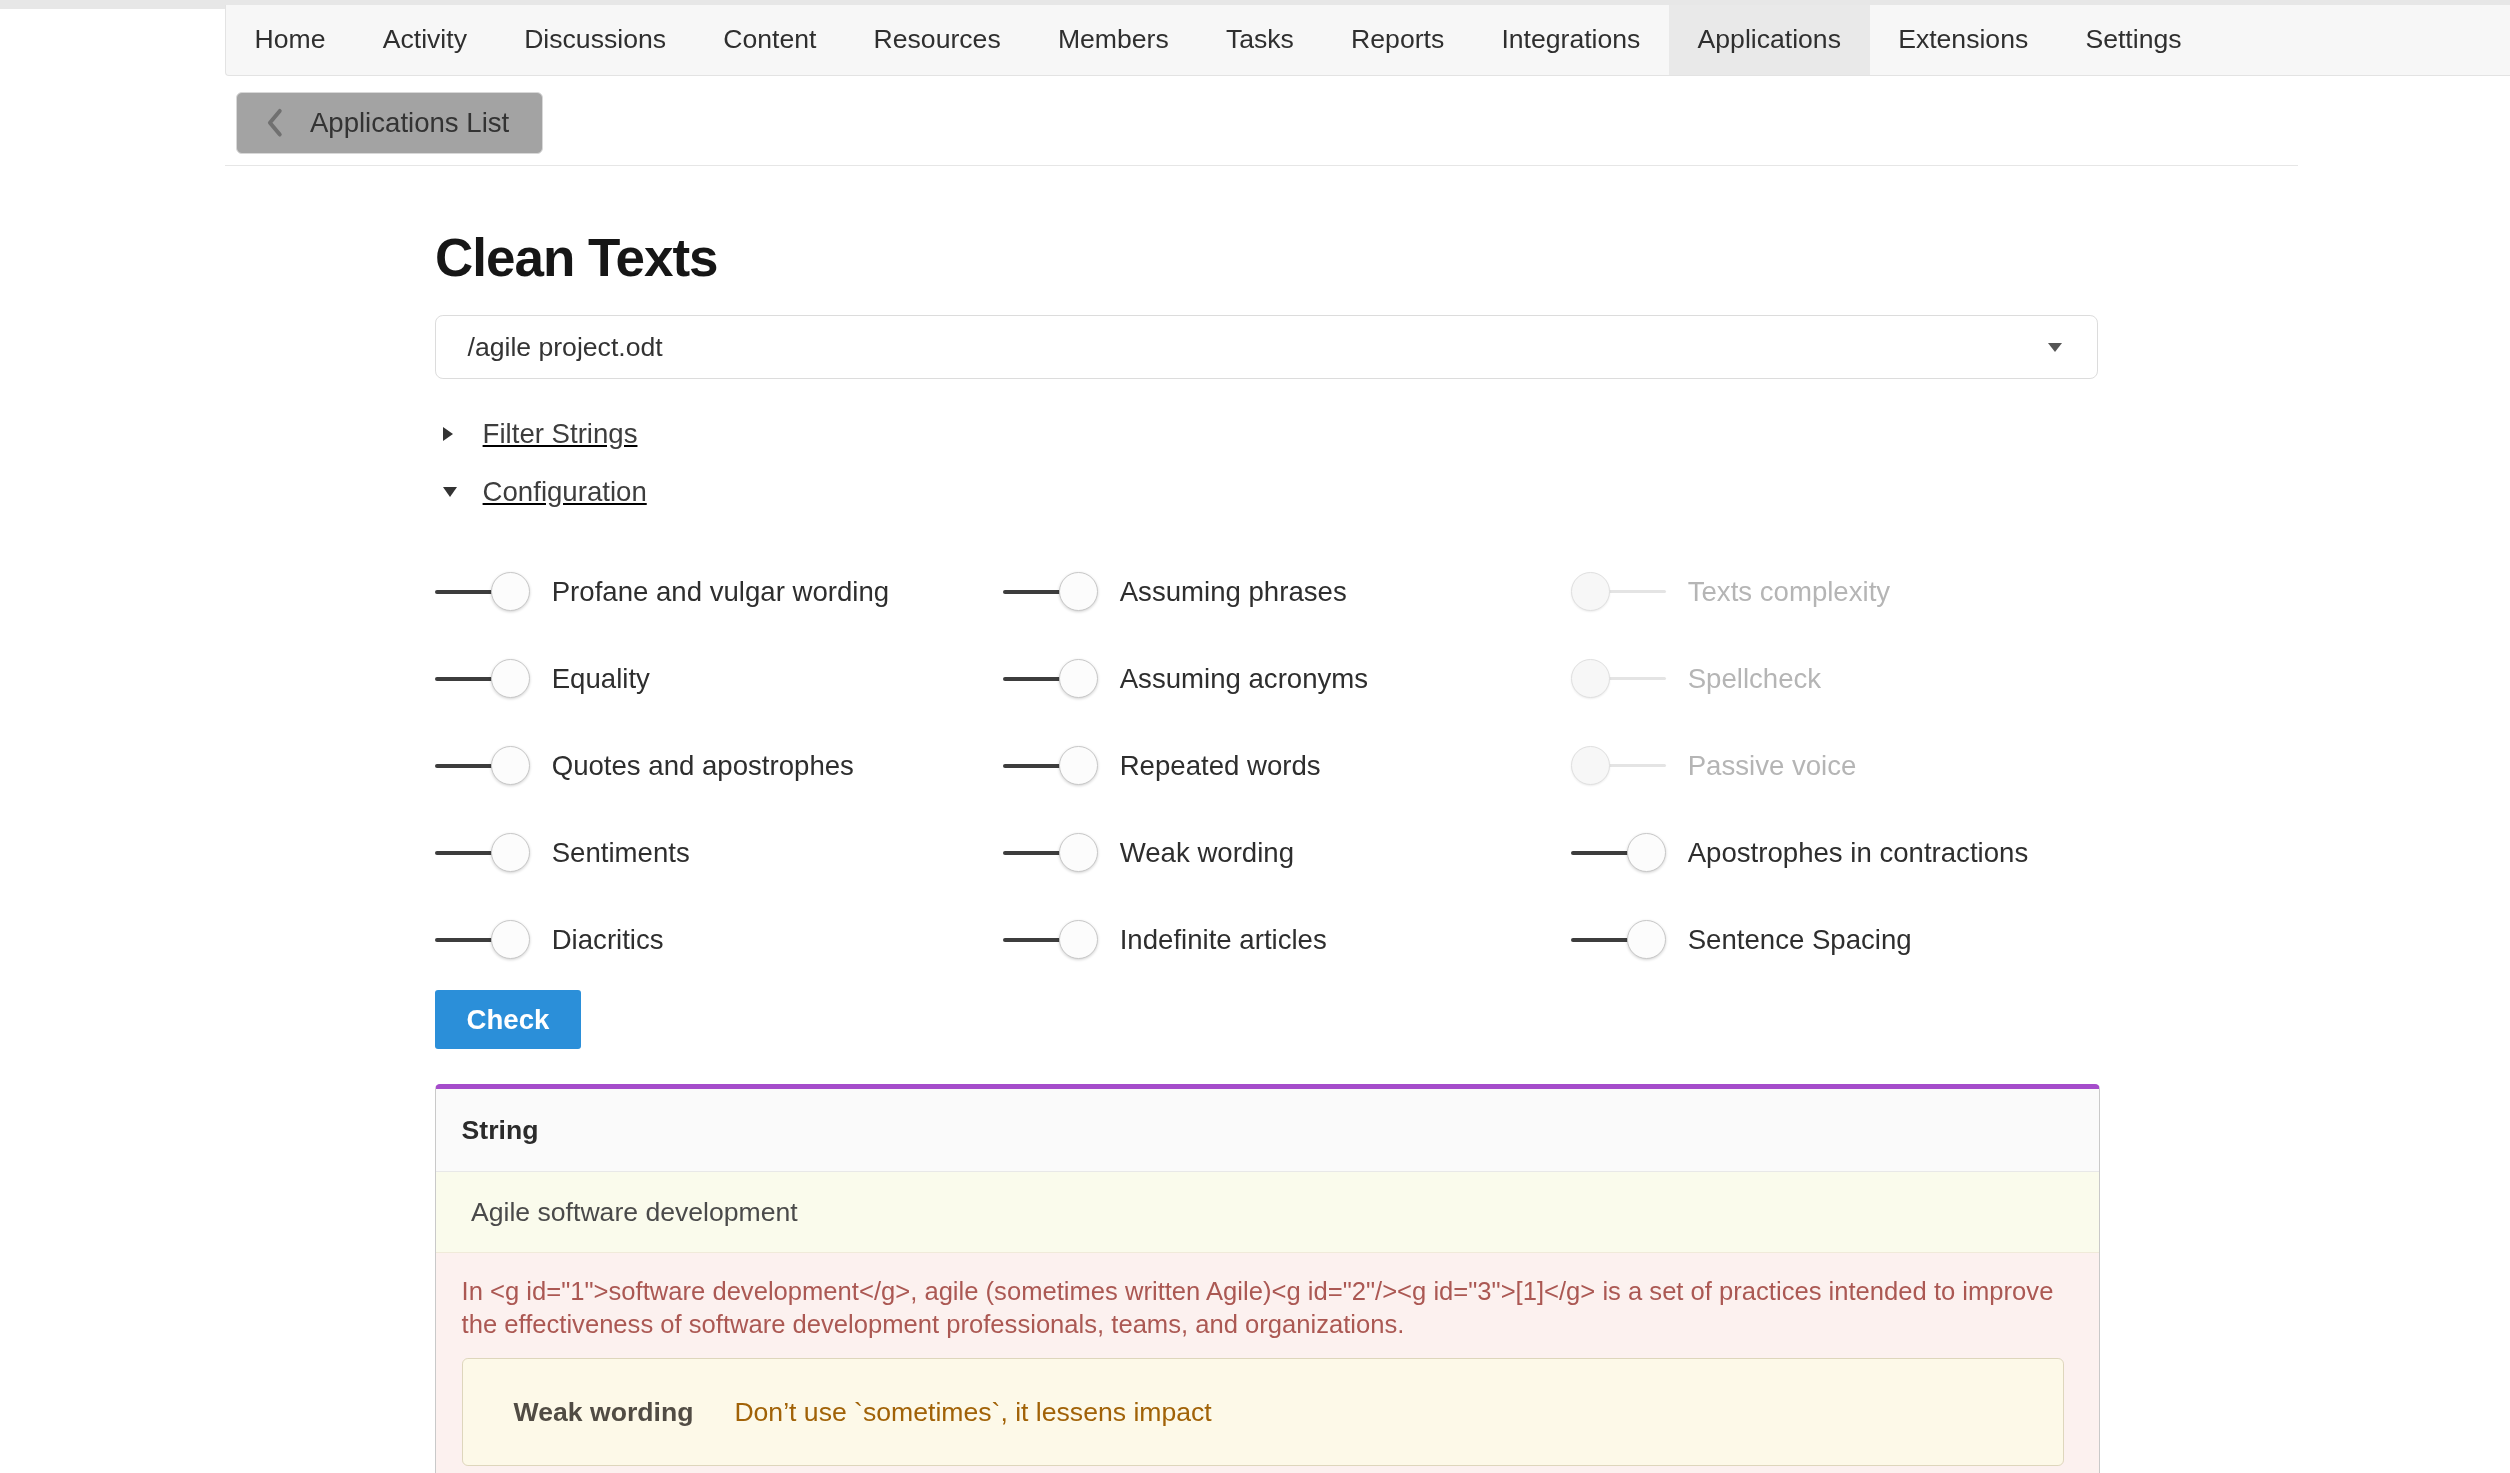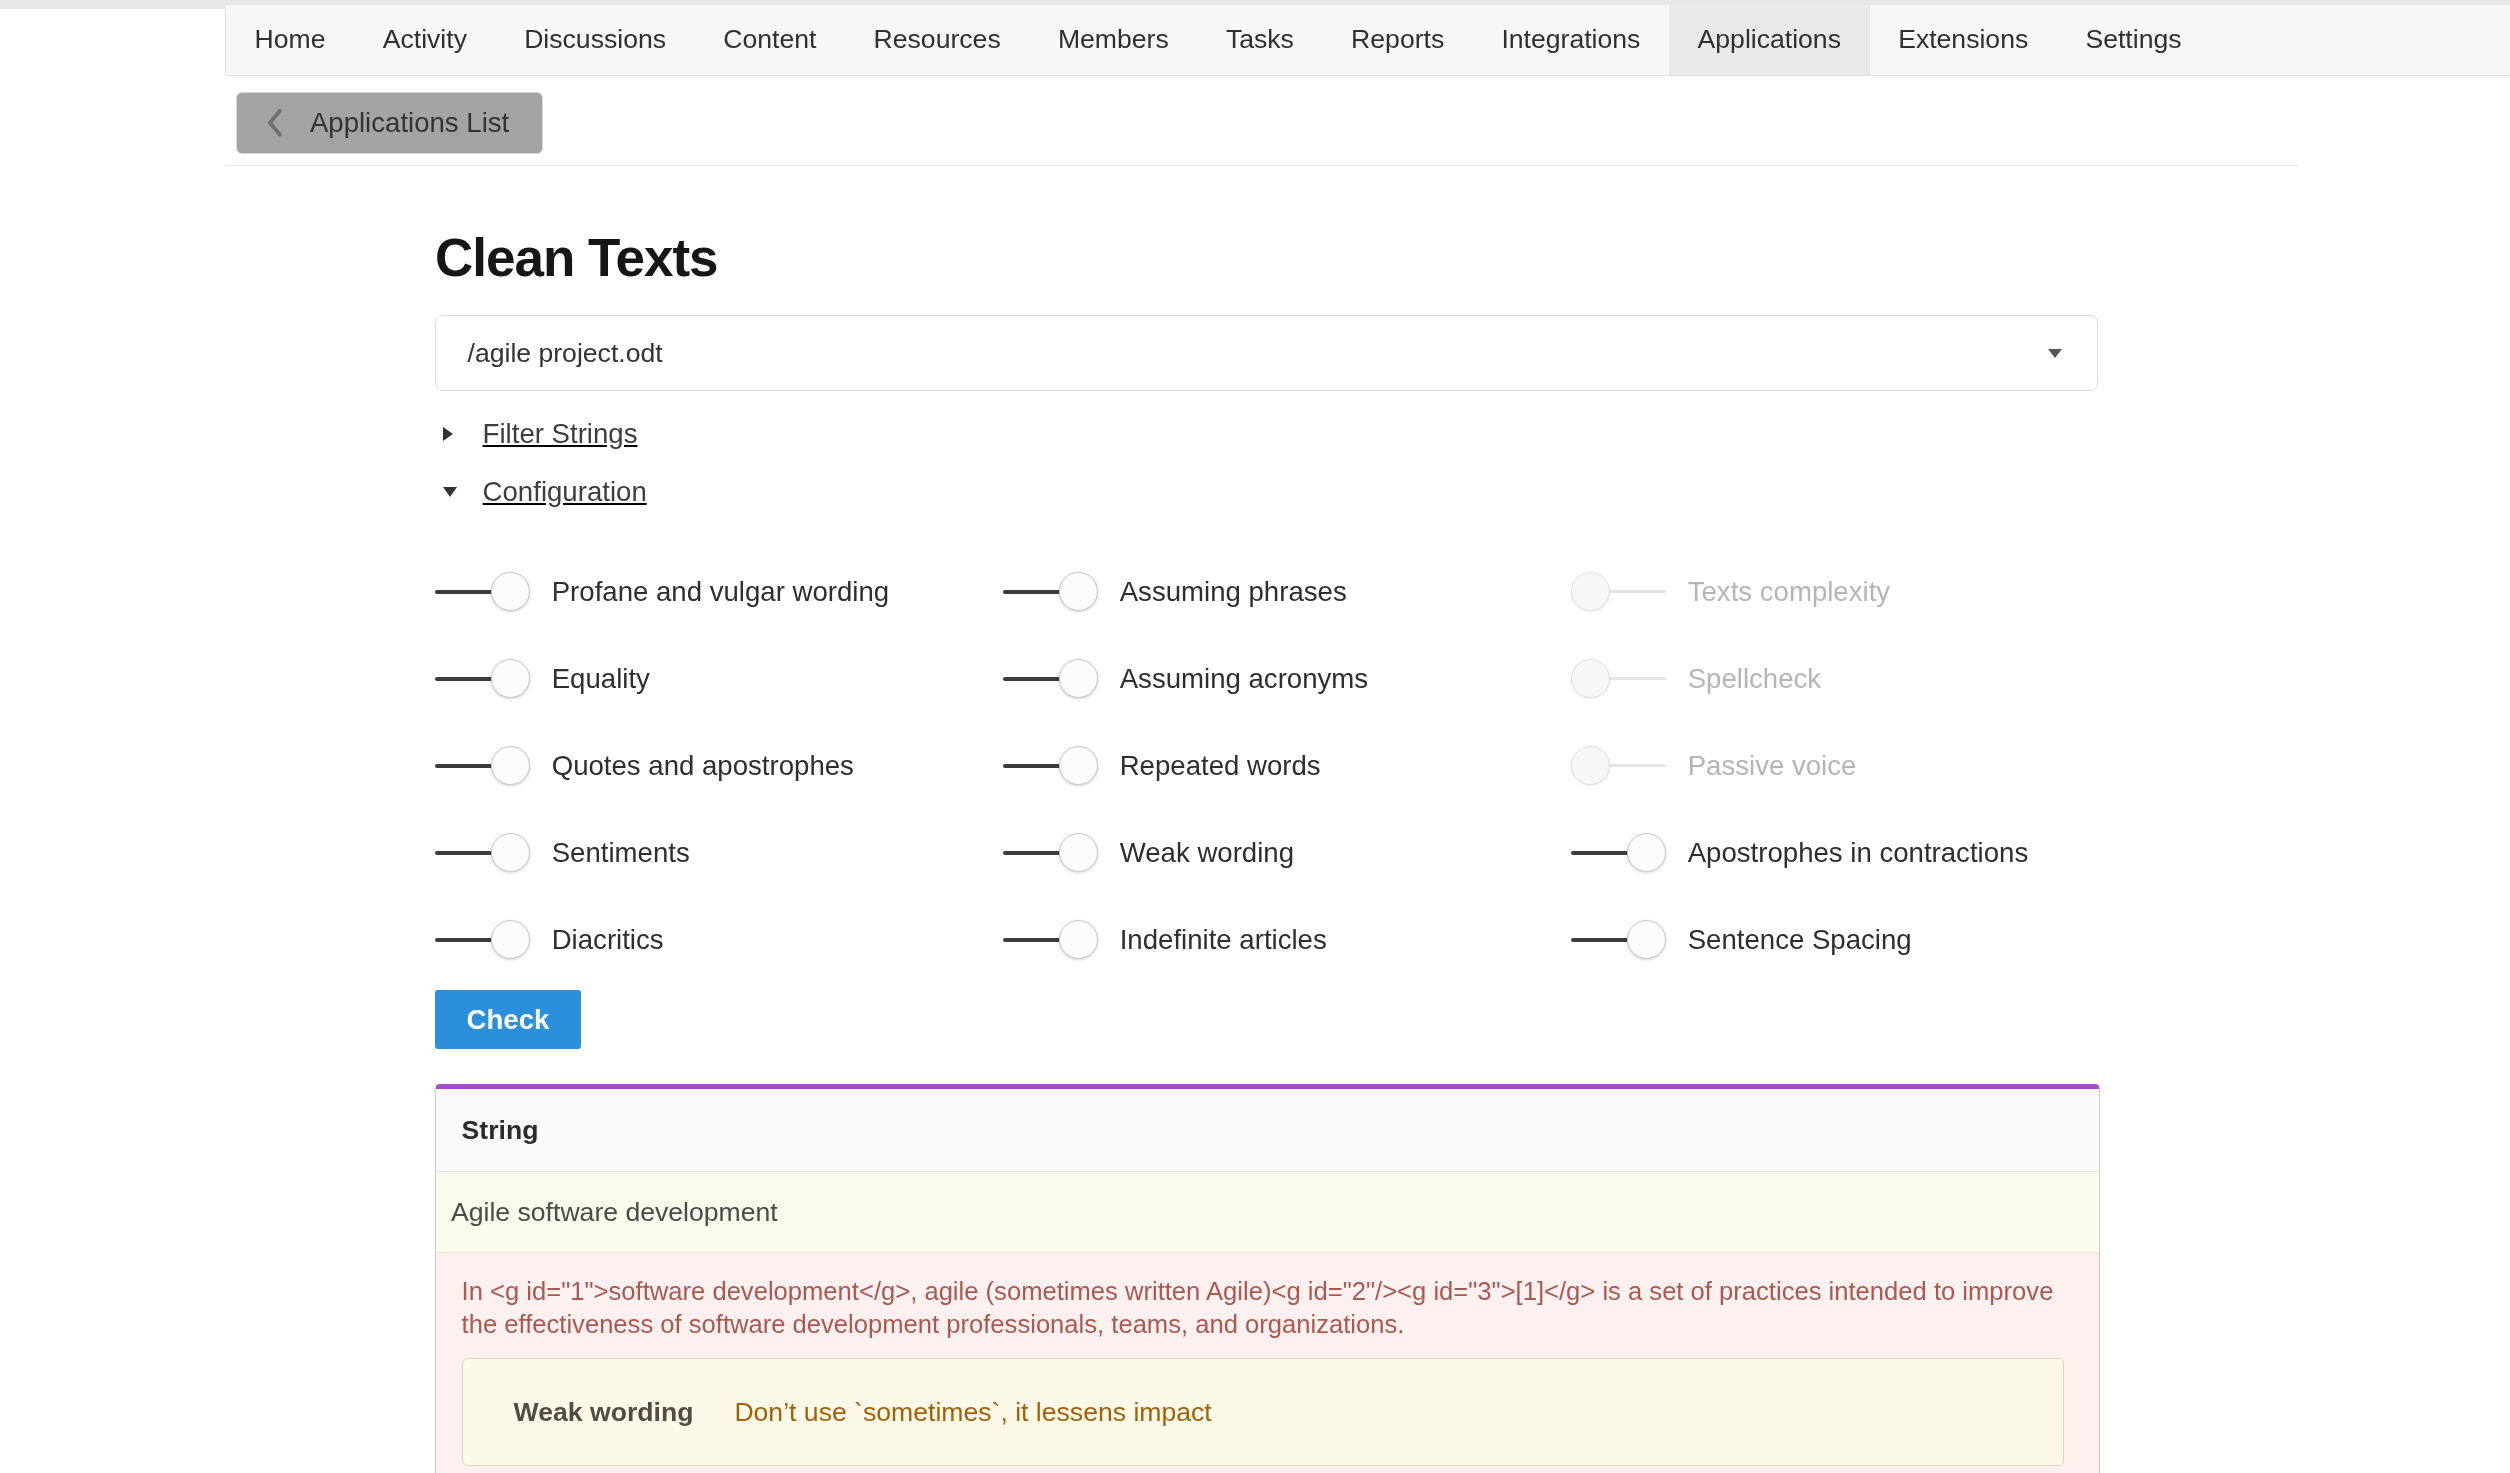--- a/index.html
+++ b/index.html
@@ -60,21 +60,21 @@
   
   .page-title {
     position: absolute; left: 435px; top: 227px;
     font-size: 53px; font-weight: 700; color: #161616;
     letter-spacing: -1px;
   }
 
   
   .file-select {
     position: absolute; left: 435px; top: 315px;
-    width: 1663px; height: 76px;
+    width: 1663px; height: 64px;
     background: #fff;
     border: 1px solid #dcdcdc;
     border-radius: 7.9px;
     display: flex; align-items: center;
     padding: 0 35px 0 31.5px;
     cursor: pointer;
   }
   .file-select .value { font-size: 26.6px; color: #333; flex: 1; }
   .caret-down {
     width: 0; height: 0;
@@ -169,21 +169,21 @@
     border-bottom: 1px solid #e8e8e8;
     display: flex; align-items: center;
     padding-left: 25.6px;
     font-size: 26.6px; font-weight: 700; color: #2b2b2b;
   }
   .result-string-row {
     height: 81px; flex: 0 0 auto;
     background: #fafbec;
     border-bottom: 1px solid #f0ead9;
     display: flex; align-items: center;
-    padding-left: 15px;
+    padding-left: 35px;
     font-size: 26.6px; color: #4a4a4a;
     cursor: pointer;
   }
   .result-error {
     flex: 1;
     background: #fcf1ef;
     padding: 21.7px 35px 0 25.6px;
   }
   .error-text {
     font-size: 25.6px; line-height: 33px;

